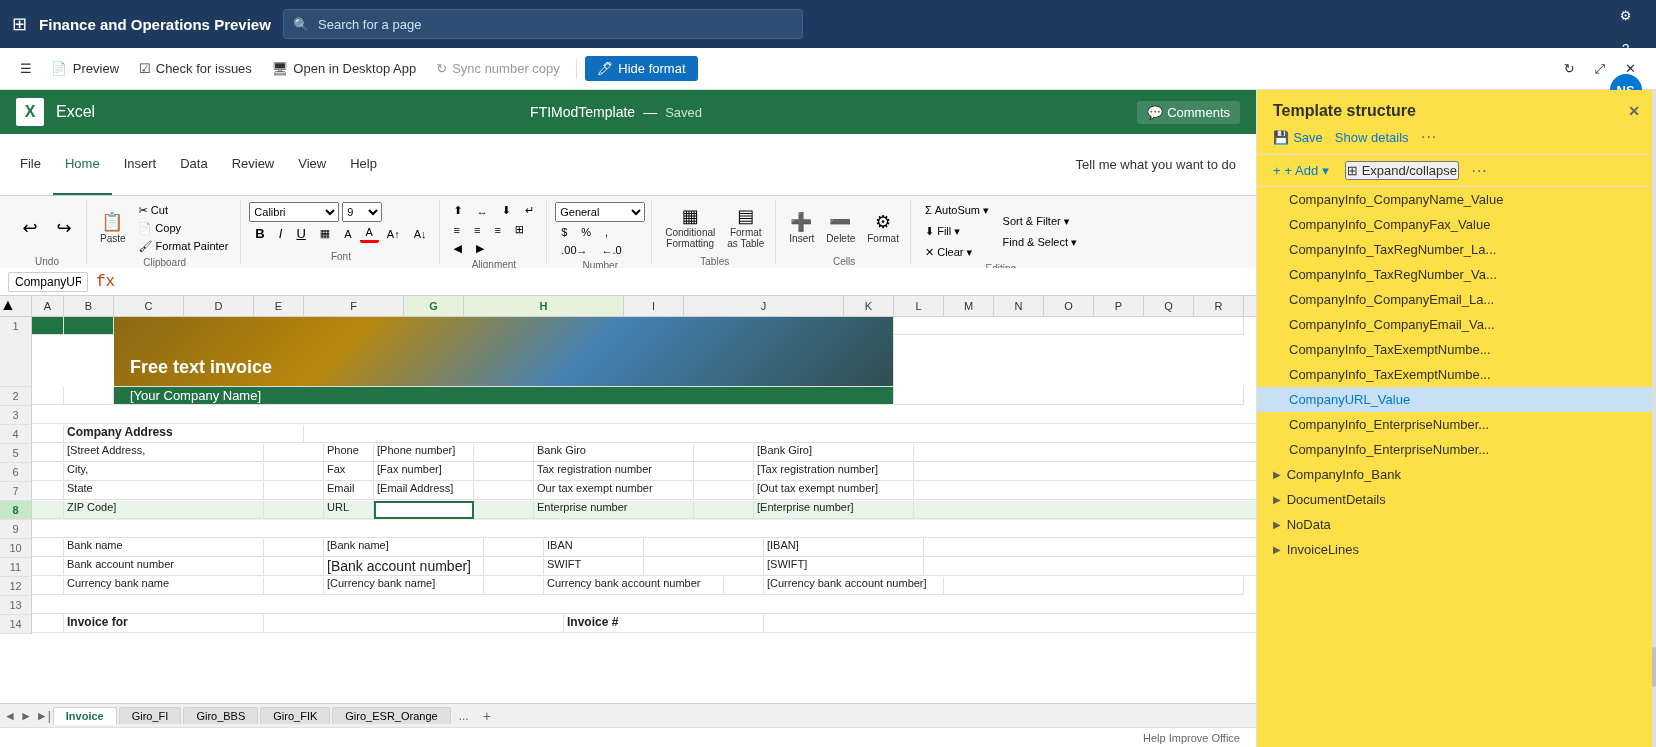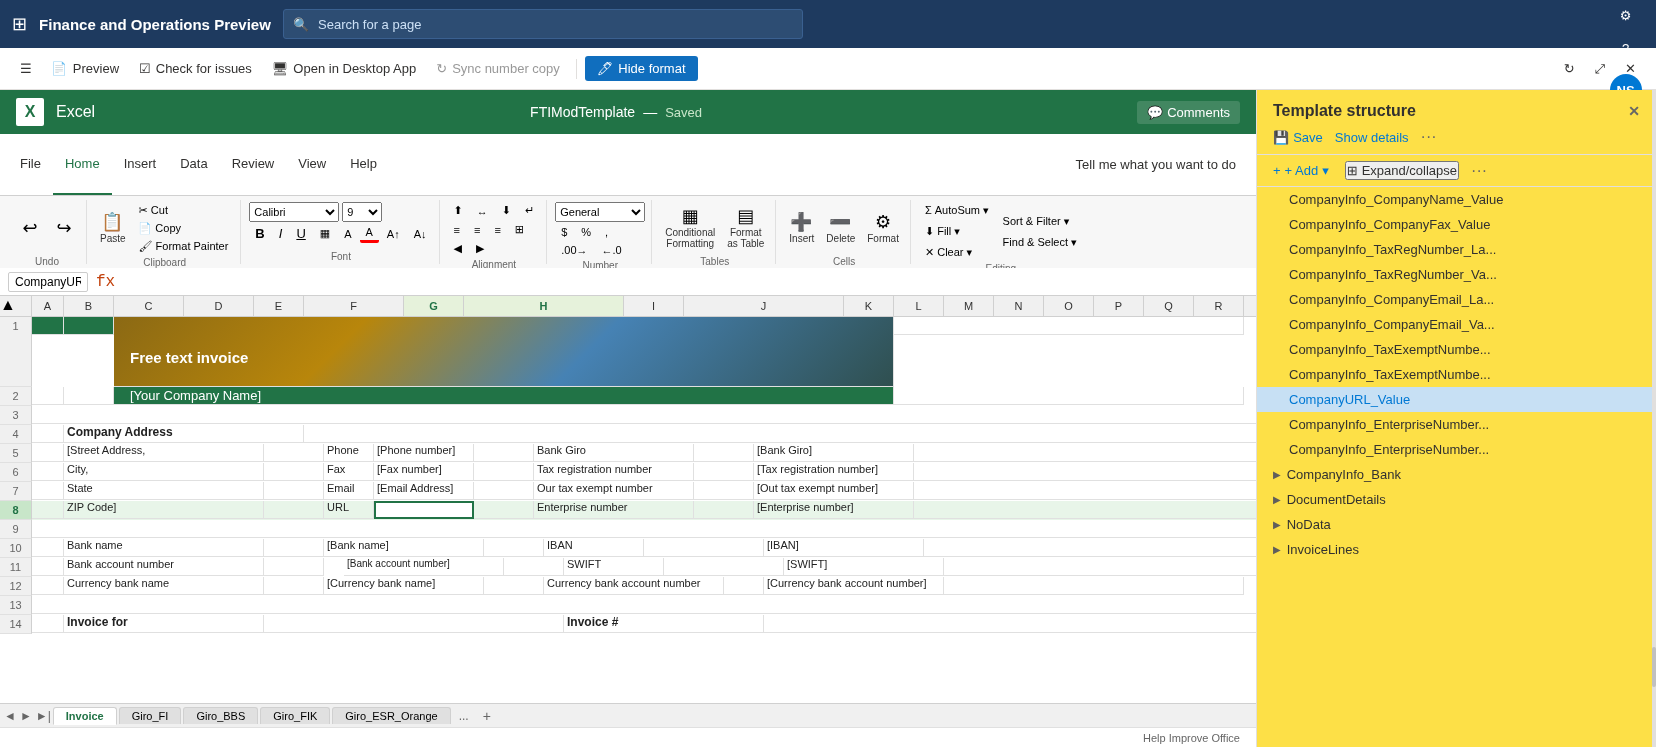--- a/index.html
+++ b/index.html
@@ -689,21 +689,21 @@
           <div class="col-header" style="min-width:50px">Q</div>
           <div class="col-header" style="min-width:50px">R</div>
           <div class="col-header" style="min-width:50px">S</div>
         </div>
 
         <div class="sheet-row">
           <div class="row-header">1</div>
           <div class="sheet-cell" style="min-width:32px;background:#217346"></div>
           <div class="sheet-cell" style="min-width:50px;background:#217346"></div>
 
-          <div class="sheet-cell" style="min-width:780px;height:70px;background:linear-gradient(135deg,#8B6914 0%,#b8860b 30%,#4682B4 60%,#2F4F4F 100%);color:white;font-size:15px;font-weight:600;padding:20px 16px;display:flex;align-items:flex-end;">
+          <div class="sheet-cell" style="min-width:780px;height:70px;background:linear-gradient(135deg,#8B6914 0%,#b8860b 30%,#4682B4 60%,#2F4F4F 100%);color:white;font-size:18px;font-weight:600;padding:8px 16px;display:flex;align-items:flex-end;">
             <span>Free text invoice</span>
           </div>
           <div class="sheet-cell" style="min-width:350px"></div>
         </div>
 
         <div class="sheet-row">
           <div class="row-header">2</div>
           <div class="sheet-cell" style="min-width:32px"></div>
           <div class="sheet-cell" style="min-width:50px"></div>
           <div class="sheet-cell" style="min-width:780px;background:#217346;color:white;font-size:13px;padding:0 16px;display:flex;align-items:center;">
@@ -796,21 +796,21 @@
           <div class="sheet-cell" style="min-width:120px"></div>
           <div class="sheet-cell" style="min-width:160px;font-size:11px;">[IBAN]</div>
           <div class="sheet-cell" style="min-width:400px"></div>
         </div>
 
         <div class="sheet-row">
           <div class="row-header">11</div>
           <div class="sheet-cell" style="min-width:32px"></div>
           <div class="sheet-cell" style="min-width:200px;font-size:11px;">Bank account number</div>
           <div class="sheet-cell" style="min-width:60px"></div>
-          <div class="sheet-cell" style="min-width:160px;font-size:10px;margin-left:20px;">[Bank account number]</div>
+          <div class="sheet-cell" style="min-width:160px;font-size:14px;">[Bank account number]</div>
           <div class="sheet-cell" style="min-width:60px"></div>
           <div class="sheet-cell" style="min-width:100px;font-size:11px;">SWIFT</div>
           <div class="sheet-cell" style="min-width:120px"></div>
           <div class="sheet-cell" style="min-width:160px;font-size:11px;">[SWIFT]</div>
           <div class="sheet-cell" style="min-width:400px"></div>
         </div>
 
         <div class="sheet-row">
           <div class="row-header">12</div>
           <div class="sheet-cell" style="min-width:32px"></div>

